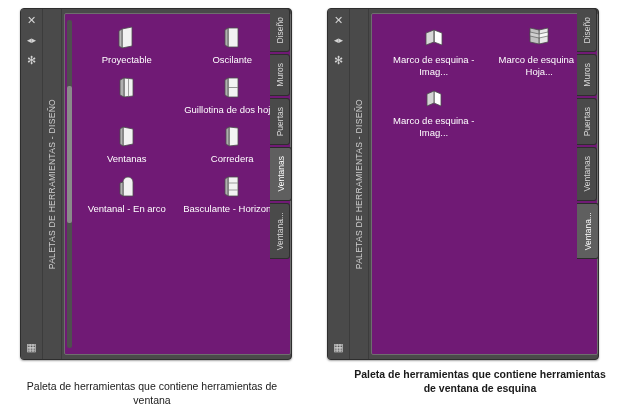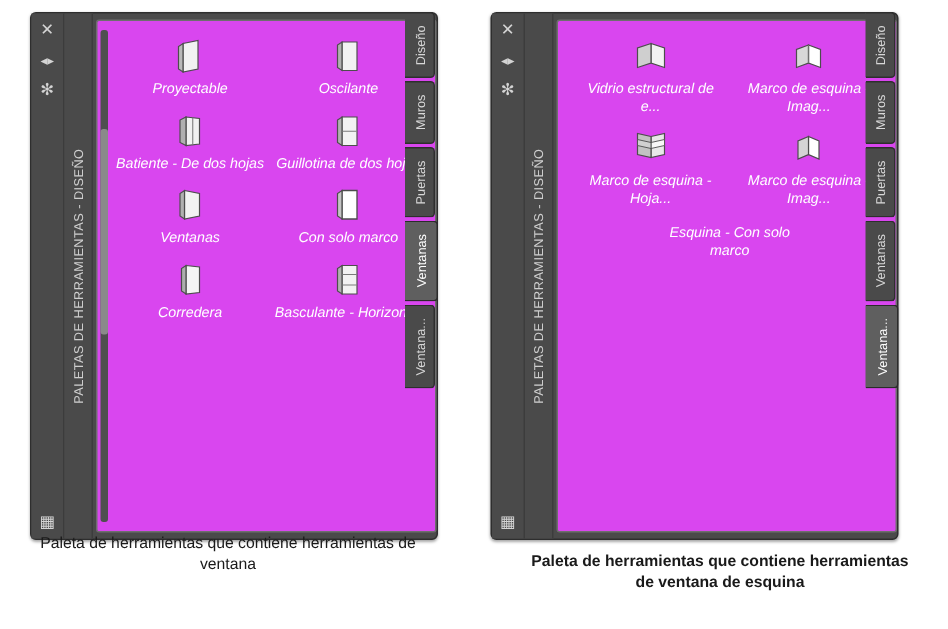--- a/index.html
+++ b/index.html
@@ -79,27 +79,26 @@
     color: #cfcfcf;
     font-size: 8.5px;
     letter-spacing: 0.3px;
     white-space: nowrap;
     user-select: none;
   }
 
   
   .content {
     flex: 1;
-    background: #d946ef;
+    background: #701a75;
     border: 1px solid #6e6e6e;
     margin: 4px 0 4px 2px;
     border-radius: 2px;
     position: relative;
     overflow: hidden;
-    font-style: italic;
   }
   .tools-grid {
     display: grid;
     grid-template-columns: 1fr 1fr;
     padding: 8px 6px 4px 10px;
     column-gap: 2px;
     row-gap: 2px;
   }
   .tool {
     display: flex;
@@ -184,21 +183,21 @@
 
   
   .caption {
     position: absolute;
     text-align: center;
     color: #1a1a1a;
     font-size: 10.5px;
     line-height: 13.5px;
     width: 260px;
   }
-  .caption.left  { left: 22px;  top: 356px; }
+  .caption.left  { left: 22px;  top: 380px; }
   .caption.right { left: 350px; top: 368px; font-weight: bold; }
 </style>
 </head>
 <body>
 
 <div class="stage">
 
   <div class="palette left">
     <div class="rail">
       <div class="rail-icon">✕</div>
@@ -233,57 +232,56 @@
           </svg>
           <div class="tool-label">Oscilante</div>
         </div>
 
         <div class="tool">
           <svg class="tool-icon" viewBox="0 0 26 26">
             <polygon points="10,3 19,4 19,21 10,22" fill="#f2f2f2" stroke="#4d4d4d" stroke-width="0.8"></polygon>
             <polygon points="10,3 10,22 6,20 6,5" fill="#b0b0b0" stroke="#4d4d4d" stroke-width="0.8"></polygon>
             <line x1="14.5" y1="3.5" x2="14.5" y2="21.8" stroke="#7a7a7a" stroke-width="0.7"></line>
           </svg>
-          <div class="tool-label">Batiente - De dos hojas</div>
         </div>
 
         <div class="tool">
           <svg class="tool-icon" viewBox="0 0 26 26">
             <polygon points="9,3 19,3 19,22 9,22" fill="#f2f2f2" stroke="#4d4d4d" stroke-width="0.8"></polygon>
             <polygon points="9,3 9,22 6,20 6,5" fill="#b0b0b0" stroke="#4d4d4d" stroke-width="0.8"></polygon>
             <line x1="9.2" y1="12.5" x2="18.8" y2="12.5" stroke="#7a7a7a" stroke-width="0.8"></line>
           </svg>
           <div class="tool-label">Guillotina de dos hojas</div>
         </div>
 
 
         <div class="tool">
           <svg class="tool-icon" viewBox="0 0 26 26">
             <polygon points="9,3 19,5 19,20 9,22" fill="#f2f2f2" stroke="#4d4d4d" stroke-width="0.8"></polygon>
             <polygon points="9,3 9,22 6,20 6,5" fill="#b0b0b0" stroke="#4d4d4d" stroke-width="0.8"></polygon>
           </svg>
           <div class="tool-label">Ventanas</div>
         </div>
 
-        <div class="tool">
-          <svg class="tool-icon" viewBox="0 0 26 26">
-            <polygon points="9,3 19,3 19,22 9,22" fill="#ffffff" stroke="#4d4d4d" stroke-width="0.9"></polygon>
-            <polygon points="9,3 9,22 6,20 6,5" fill="#c4c4c4" stroke="#4d4d4d" stroke-width="0.8"></polygon>
-          </svg>
-          <div class="tool-label">Con solo marco</div>
-        </div>
 
         <div class="tool">
           <svg class="tool-icon" viewBox="0 0 26 26">
             <polygon points="10,3 19,4 19,21 10,22" fill="#f4f4f4" stroke="#4d4d4d" stroke-width="0.8"></polygon>
             <polygon points="10,3 10,22 7,20 7,5" fill="#adadad" stroke="#4d4d4d" stroke-width="0.8"></polygon>
           </svg>
           <div class="tool-label">Corredera</div>
         </div>
 
+        <div class="tool">
+          <svg class="tool-icon" viewBox="0 0 26 26">
+            <path d="M9 8 A5 5 0 0 1 19 8 L19 22 L9 22 Z" fill="#f2f2f2" stroke="#4d4d4d" stroke-width="0.8"></path>
+            <polygon points="9,8 9,22 6,20 6,9" fill="#b0b0b0" stroke="#4d4d4d" stroke-width="0.8"></polygon>
+          </svg>
+          <div class="tool-label">Ventanal - En arco</div>
+        </div>
 
         <div class="tool">
           <svg class="tool-icon" viewBox="0 0 26 26">
             <polygon points="9,3 19,3 19,22 9,22" fill="#f2f2f2" stroke="#4d4d4d" stroke-width="0.8"></polygon>
             <polygon points="9,3 9,22 6,20 6,5" fill="#b0b0b0" stroke="#4d4d4d" stroke-width="0.8"></polygon>
             <line x1="9.2" y1="9" x2="18.8" y2="9" stroke="#7a7a7a" stroke-width="0.7"></line>
             <line x1="9.2" y1="16" x2="18.8" y2="16" stroke="#7a7a7a" stroke-width="0.7"></line>
           </svg>
           <div class="tool-label">Basculante - Horizontal</div>
         </div>
@@ -320,27 +318,20 @@
       <div class="rail-bottom">▦</div>
     </div>
 
     <div class="title-strip">
       <span>PALETAS DE HERRAMIENTAS - DISEÑO</span>
     </div>
 
     <div class="content">
       <div class="tools-grid">
 
-        <div class="tool">
-          <svg class="tool-icon" viewBox="0 0 26 26">
-            <polygon points="13,4 22,7 22,20 13,17" fill="#f2f2f2" stroke="#4d4d4d" stroke-width="0.8"></polygon>
-            <polygon points="13,4 4,7 4,20 13,17" fill="#cfcfcf" stroke="#4d4d4d" stroke-width="0.8"></polygon>
-          </svg>
-          <div class="tool-label">Vidrio estructural  de e...</div>
-        </div>
 
         <div class="tool">
           <svg class="tool-icon" viewBox="0 0 26 26">
             <polygon points="13,5 21,8 21,20 13,17" fill="#ffffff" stroke="#4d4d4d" stroke-width="0.8"></polygon>
             <polygon points="13,5 5,8 5,20 13,17" fill="#d8d8d8" stroke="#4d4d4d" stroke-width="0.8"></polygon>
             <line x1="13" y1="5" x2="13" y2="17" stroke="#6f6f6f" stroke-width="0.8"></line>
           </svg>
           <div class="tool-label">Marco de esquina - Imag...</div>
         </div>
 
@@ -355,23 +346,20 @@
         </div>
 
         <div class="tool">
           <svg class="tool-icon" viewBox="0 0 26 26">
             <polygon points="13,5 20,8 20,20 13,17" fill="#ffffff" stroke="#4d4d4d" stroke-width="0.8"></polygon>
             <polygon points="13,5 6,8 6,20 13,17" fill="#d4d4d4" stroke="#4d4d4d" stroke-width="0.8"></polygon>
           </svg>
           <div class="tool-label">Marco de esquina - Imag...</div>
         </div>
 
-        <div class="tool full">
-          <div class="tool-label">Esquina - Con solo marco</div>
-        </div>
 
       </div>
     </div>
   </div>
 
   <div class="tabs right-tabs">
     <div class="tab">
       <span>Diseño</span>
     </div>
     <div class="tab">

